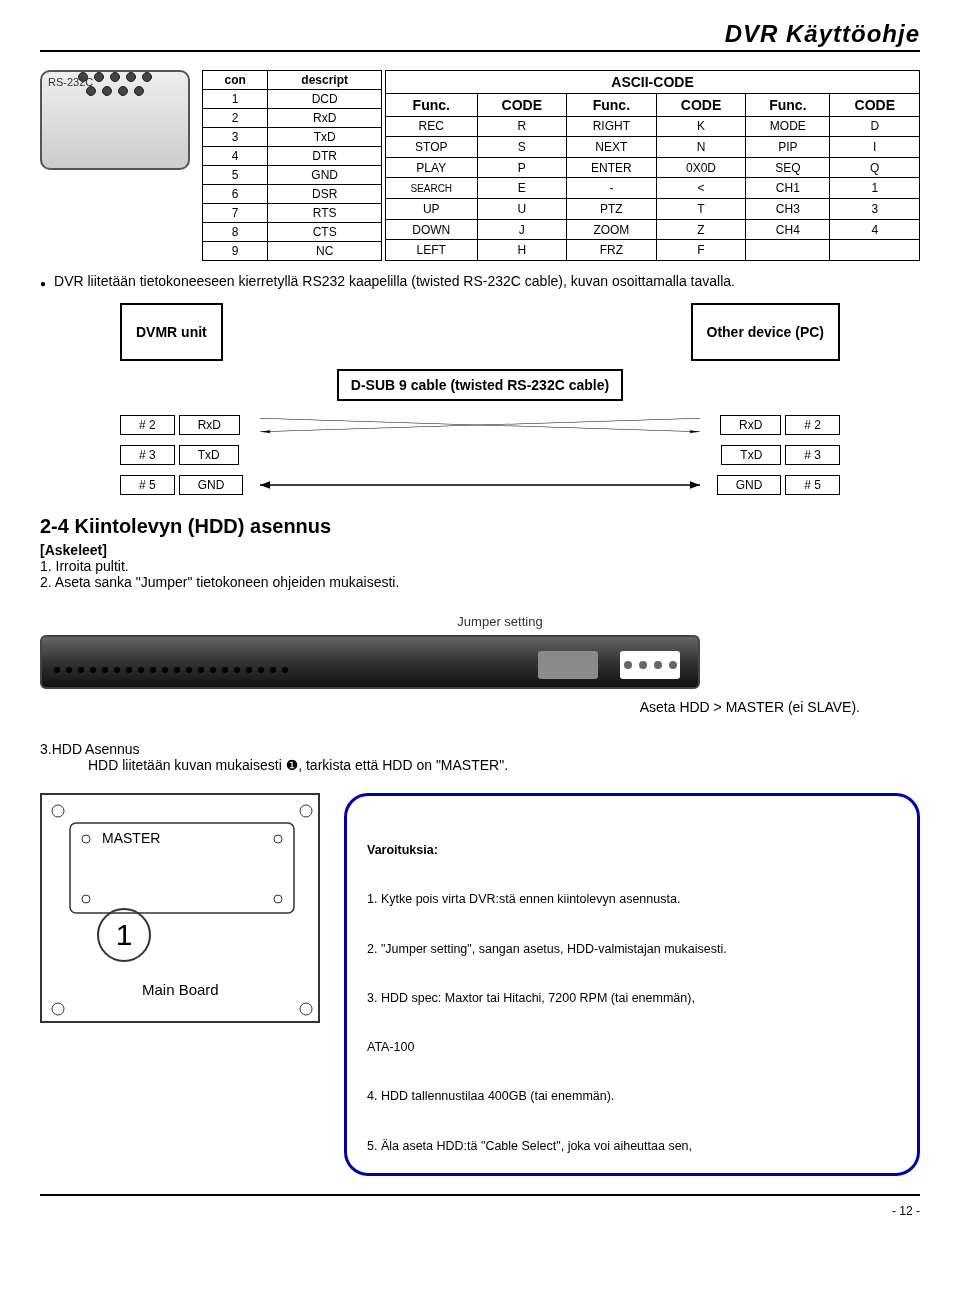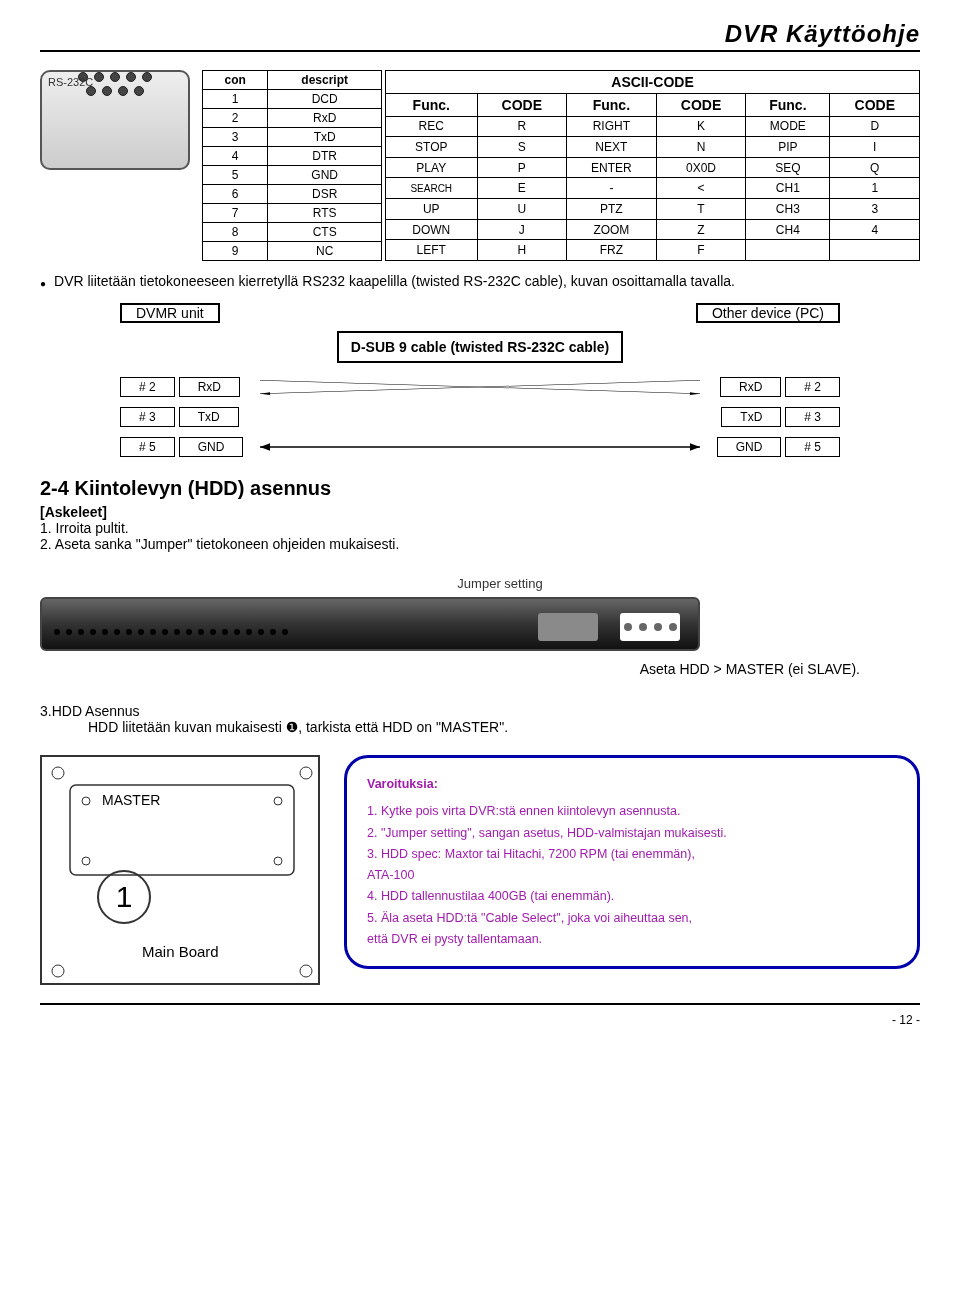--- a/index.html
+++ b/index.html
@@ -38,41 +38,41 @@
   table { border-collapse: collapse; width: 100%; }
   .conn-table td, .conn-table th, .ascii-table td, .ascii-table th {
     border: 1px solid #000; padding: 2px 6px; font-size: 12px; text-align: center;
   }
   .conn-table{width:180px;}
   .ascii-table{flex:1;}
   .ascii-table th{font-size:14px;text-align:center;}
   .bullet-line{margin:12px 0 14px 0;display:flex;gap:8px;align-items:flex-start;}
   .bullet-dot{font-size:10px;margin-top:5px;}
   .wire-section{position:relative;margin:10px auto 20px auto;width:720px;}
-  .box-label{border:2px solid #000;padding:0 14px;display:inline-block;font-weight:normal;background:#fff;}
+  .box-label{border:2px solid #000;padding:19px 14px;display:inline-block;font-weight:bold;background:#fff;}
   .top-boxes{display:flex;justify-content:space-between;margin-bottom:8px;}
   .dsub-box{border:2px solid #000;padding:6px 12px;display:block;margin:0 auto 14px auto;width:fit-content;}
   .pin-pair{display:flex;justify-content:space-between;align-items:center;margin-bottom:10px;position:relative;}
   .pin-block{display:flex;gap:4px;}
   .pin-cell{border:1px solid #000;padding:2px 18px;font-size:12px;text-align:center;background:#fff;position:relative;z-index:2;}
   .wire-svg{position:absolute;left:0;top:0;width:100%;height:100%;z-index:1;}
   .section-h{font-weight:bold;font-size:20px;margin:14px 0 4px 0;}
   .hdd-bar{width:660px;height:54px;background:linear-gradient(180deg,#666 0%,#333 50%,#111 100%);border-radius:6px;position:relative;border:2px solid #444;margin-top:6px;}
   .hdd-holes{position:absolute;top:30px;left:12px;right:220px;display:flex;gap:6px;}
   .hole{width:6px;height:6px;background:#000;border-radius:50%;}
   .jumper{position:absolute;right:100px;top:14px;width:60px;height:28px;background:#8a8a8a;border-radius:3px;}
   .power{position:absolute;right:18px;top:14px;width:60px;height:28px;background:#fff;border-radius:3px;display:flex;align-items:center;justify-content:space-around;}
   .power-pin{width:8px;height:8px;border-radius:50%;background:#666;}
   .jumper-label{position:absolute;top:-26px;right:120px;font-size:13px;color:#333;}
   .master-note{margin-top:10px;}
   .hdd-row{display:flex;gap:24px;margin-top:20px;align-items:flex-start;}
   .board-svg{border:2px solid #333;width:280px;height:230px;position:relative;background:#fff;}
   .caution-box{flex:1;border:3px solid #00a;border-radius:24px;padding:16px 20px;font-size:12.5px;line-height:1.7;}
   .caution-title{color:#009;font-weight:bold;margin-bottom:6px;}
-  .caution-box div{color:#a21caf;}
+  .caution-box div{color:#000000;margin-top:28px;}
   .page-num{text-align:right;font-size:12px;margin-top:6px;}
 </style>
 </head>
 <body>
 
 <div class="doc-title">DVR  Käyttöohje</div>
 <div class="rule"></div>
 
 <div class="top-row">
   <div class="connector">
@@ -331,18 +331,17 @@
   </div>
 
   <div class="caution-box">
     <div class="caution-title">Varoituksia:</div>
     <div>1. Kytke pois virta DVR:stä ennen kiintolevyn asennusta.</div>
     <div>2. "Jumper setting", sangan asetus, HDD-valmistajan mukaisesti.</div>
     <div>3. HDD spec: Maxtor tai Hitachi, 7200 RPM (tai enemmän),</div>
     <div>ATA-100</div>
     <div>4. HDD tallennustilaa 400GB (tai enemmän).</div>
     <div>5. Äla aseta HDD:tä "Cable Select", joka voi aiheuttaa sen,</div>
-    <div>että DVR ei pysty tallentamaan.</div>
   </div>
 </div>
 
 <div class="rule-bottom"></div>
 <div class="page-num">- 12 -</div>
 
 </body></html>

